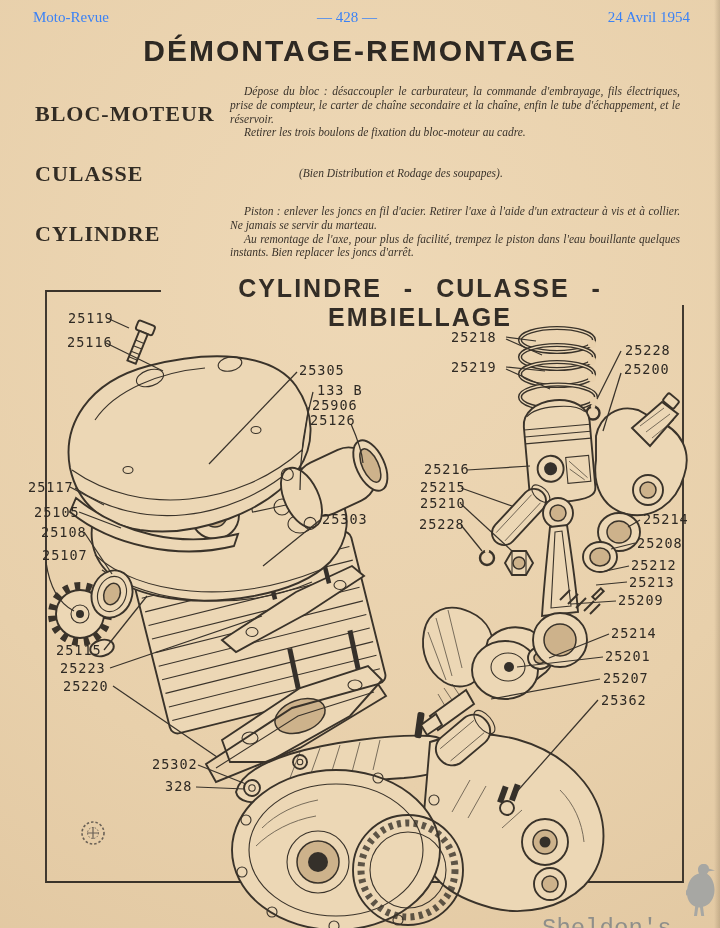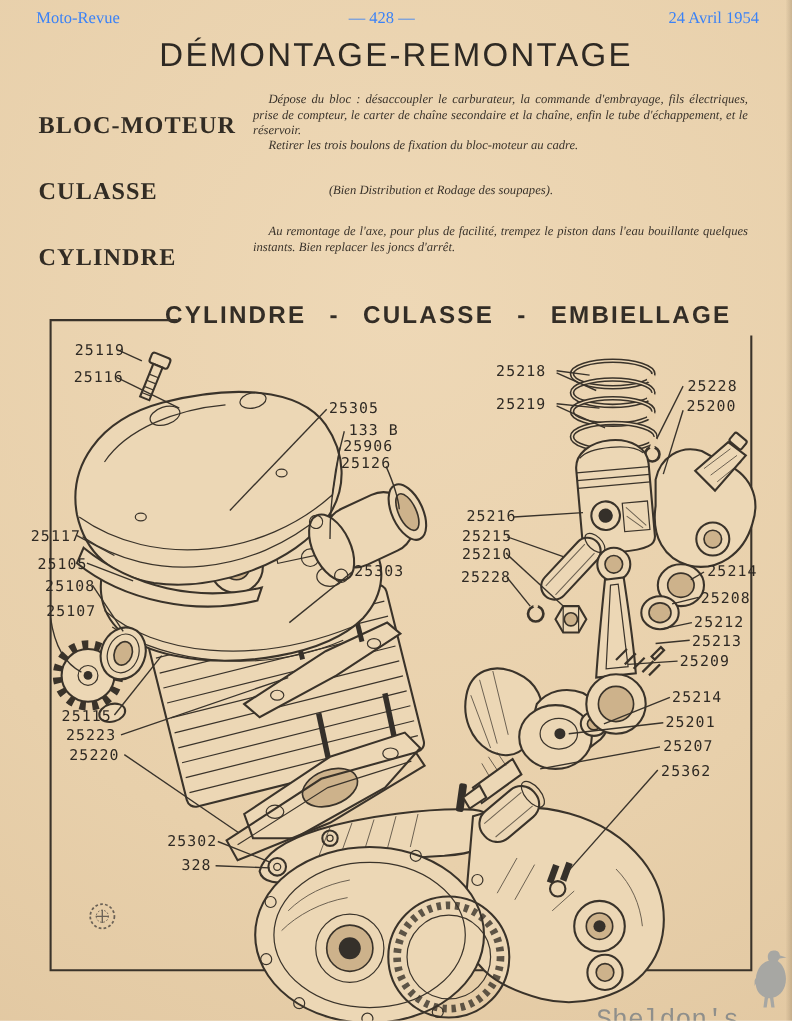--- a/index.html
+++ b/index.html
@@ -13,30 +13,30 @@
     font-family:"Liberation Serif", serif; color:var(--ink);
   }
   body::after{content:"";position:absolute;top:0;right:0;width:6px;height:100%;
     background:linear-gradient(to left, rgba(60,45,25,.18), rgba(60,45,25,0));pointer-events:none;}
   .abs{position:absolute;}
   .hdr{font-size:15px;color:#3b82f6;top:9px;}
   .h-left{left:33px;}
   .h-center{left:287px;width:120px;text-align:center;}
   .h-right{right:30px;margin-left:19px;}
   .main-title{top:34px;left:0;width:720px;text-align:center;
-    font-family:"Liberation Sans", sans-serif;font-weight:400;font-size:30px;
+    font-family:"Liberation Sans", sans-serif;font-weight:700;font-size:30px;
     letter-spacing:2px;color:#2e2923;}
   .sec-head{left:35px;font-weight:bold;font-size:22px;letter-spacing:1px;color:#322c24;}
   .sec-bloc{top:101px;} .sec-culasse{top:161px;} .sec-cylindre{top:221px;}
   .body-text{left:230px;width:450px;font-size:11.5px;line-height:13.8px;
     text-align:justify;color:#3a332b;font-style:italic;}
   .body-text p{margin:0;text-indent:14px;}
   .t-bloc{top:85px;} .t-culasse{top:167px;padding-left:55px;width:395px;} .t-cylindre{top:205px;}
-  .diagram-title{top:274px;left:150px;width:540px;text-align:left;
-    font-family:"Liberation Sans", sans-serif;font-weight:700;font-size:22px;
+  .diagram-title{top:274px;left:150px;width:540px;text-align:center;
+    font-family:"Liberation Sans", sans-serif;font-weight:700;font-size:25px;
     letter-spacing:2px;word-spacing:13px;color:#332d26;}
   svg.diagram{position:absolute;left:0;top:0;width:720px;height:928px;}
   .s1{stroke:var(--ink);stroke-width:1.1;fill:none;}
   .s2{stroke:var(--ink);stroke-width:1.9;fill:none;}
   .fp{fill:var(--paper2);stroke:var(--ink);stroke-width:1.9;}
   .fb{fill:var(--bore);stroke:var(--ink);stroke-width:1.5;}
   .fd{fill:var(--dark);stroke:none;}
   .hatch{stroke:var(--ink);stroke-width:.9;opacity:.72;fill:none;}
   .lead{stroke:#39332b;stroke-width:1.25;fill:none;}
   .lbl{font-family:"DejaVu Sans Mono", monospace;font-size:13.5px;
@@ -62,20 +62,21 @@
 <div class="abs sec-head sec-cylindre">CYLINDRE</div>
 
 <div class="abs body-text t-bloc">
   <p>Dépose du bloc : désaccoupler le carburateur, la commande d'embrayage, fils électriques, prise de compteur, le carter de chaîne secondaire et la chaîne, enfin le tube d'échappement, et le réservoir.</p>
   <p>Retirer les trois boulons de fixation du bloc-moteur au cadre.</p>
 </div>
 <div class="abs body-text t-culasse">
   <p>(Bien Distribution et Rodage des soupapes).</p>
 </div>
 <div class="abs body-text t-cylindre">
+  <p>Piston : enlever les joncs en fil d'acier. Retirer l'axe à l'aide d'un extracteur à vis et à collier. Ne jamais se servir du marteau.</p>
   <p>Au remontage de l'axe, pour plus de facilité, trempez le piston dans l'eau bouillante quelques instants. Bien replacer les joncs d'arrêt.</p>
 </div>
 
 <div class="abs diagram-title">CYLINDRE - CULASSE - EMBIELLAGE</div>
 
 <svg class="diagram" viewBox="0 0 720 928">
 
   <path class="s2" d="M160,291 H46 V882 H683 V306" stroke-linecap="square"></path>
 
   <g>

